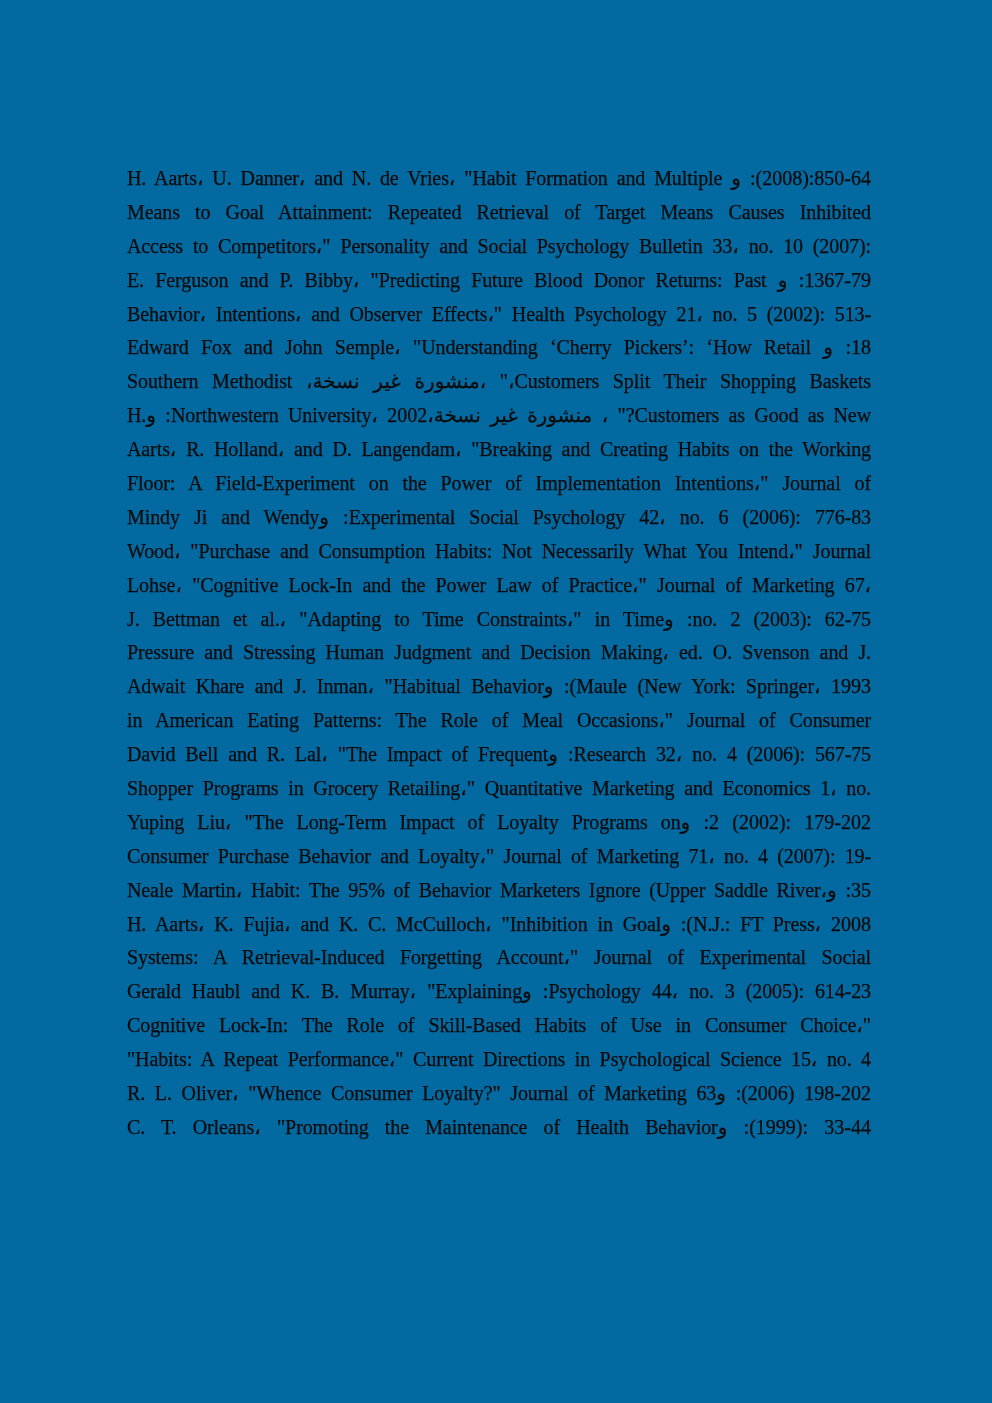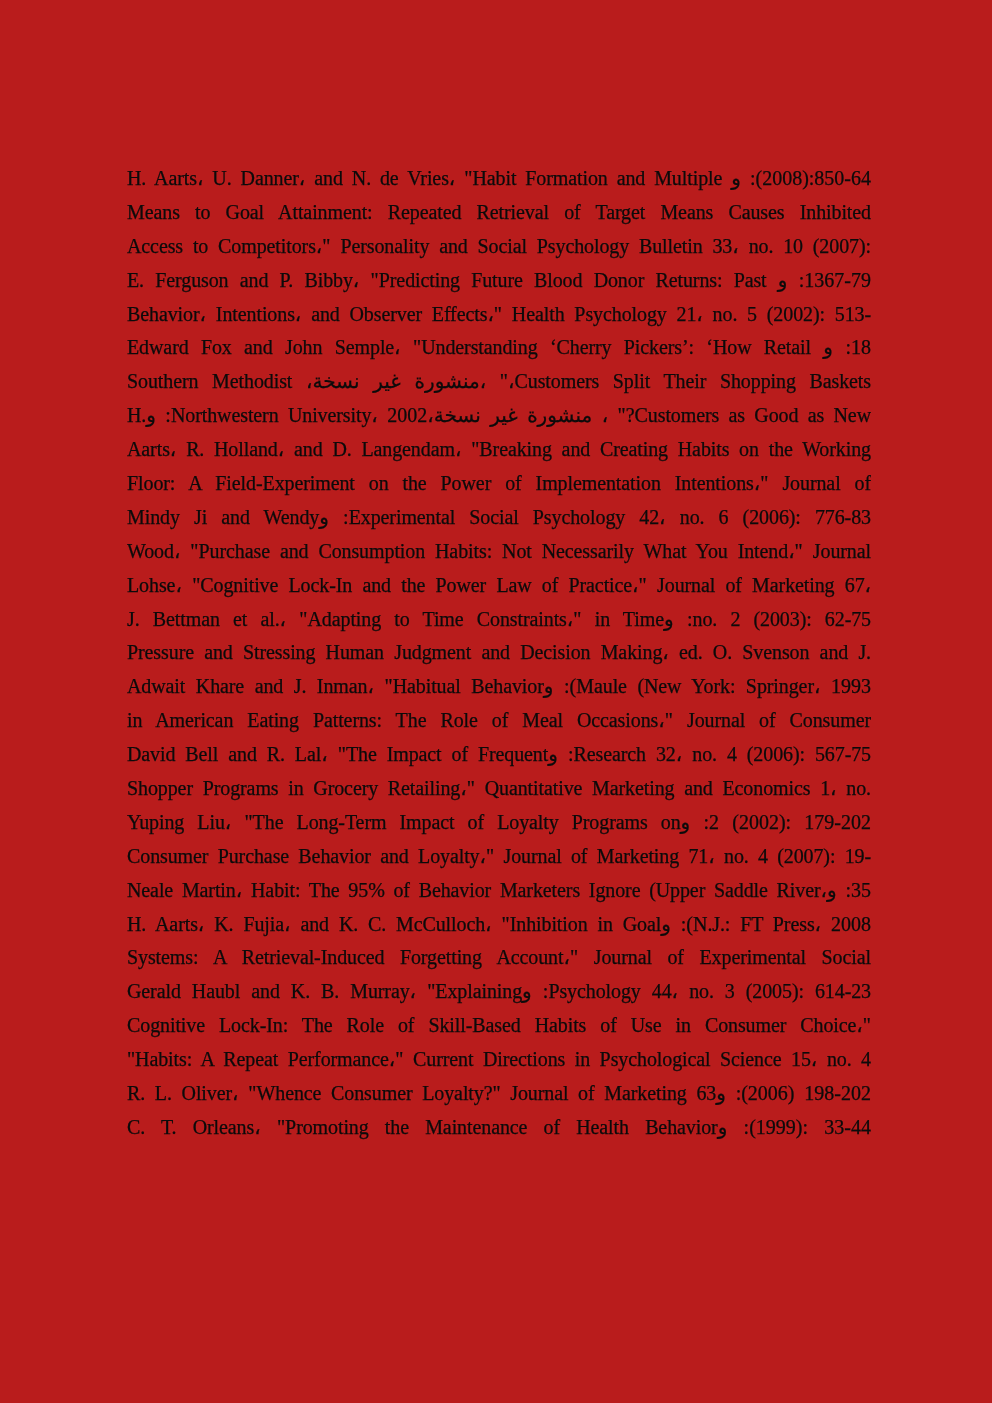--- a/index.html
+++ b/index.html
@@ -10,21 +10,21 @@
   body {
     position: relative;
     width: 992px;
     height: 1403px;
     overflow: hidden;
     font-family: "Liberation Serif", "DejaVu Serif", serif;
   }
   .page {
     position: absolute;
     inset: 0;
-    background: #b91c1c;
+    background: #0369a1;
   }
   .text-block {
     position: absolute;
     left: 127px;
     top: 162px;
     width: 744px;
     direction: ltr;
   }
   .ref-line {
     font-size: 20px;

